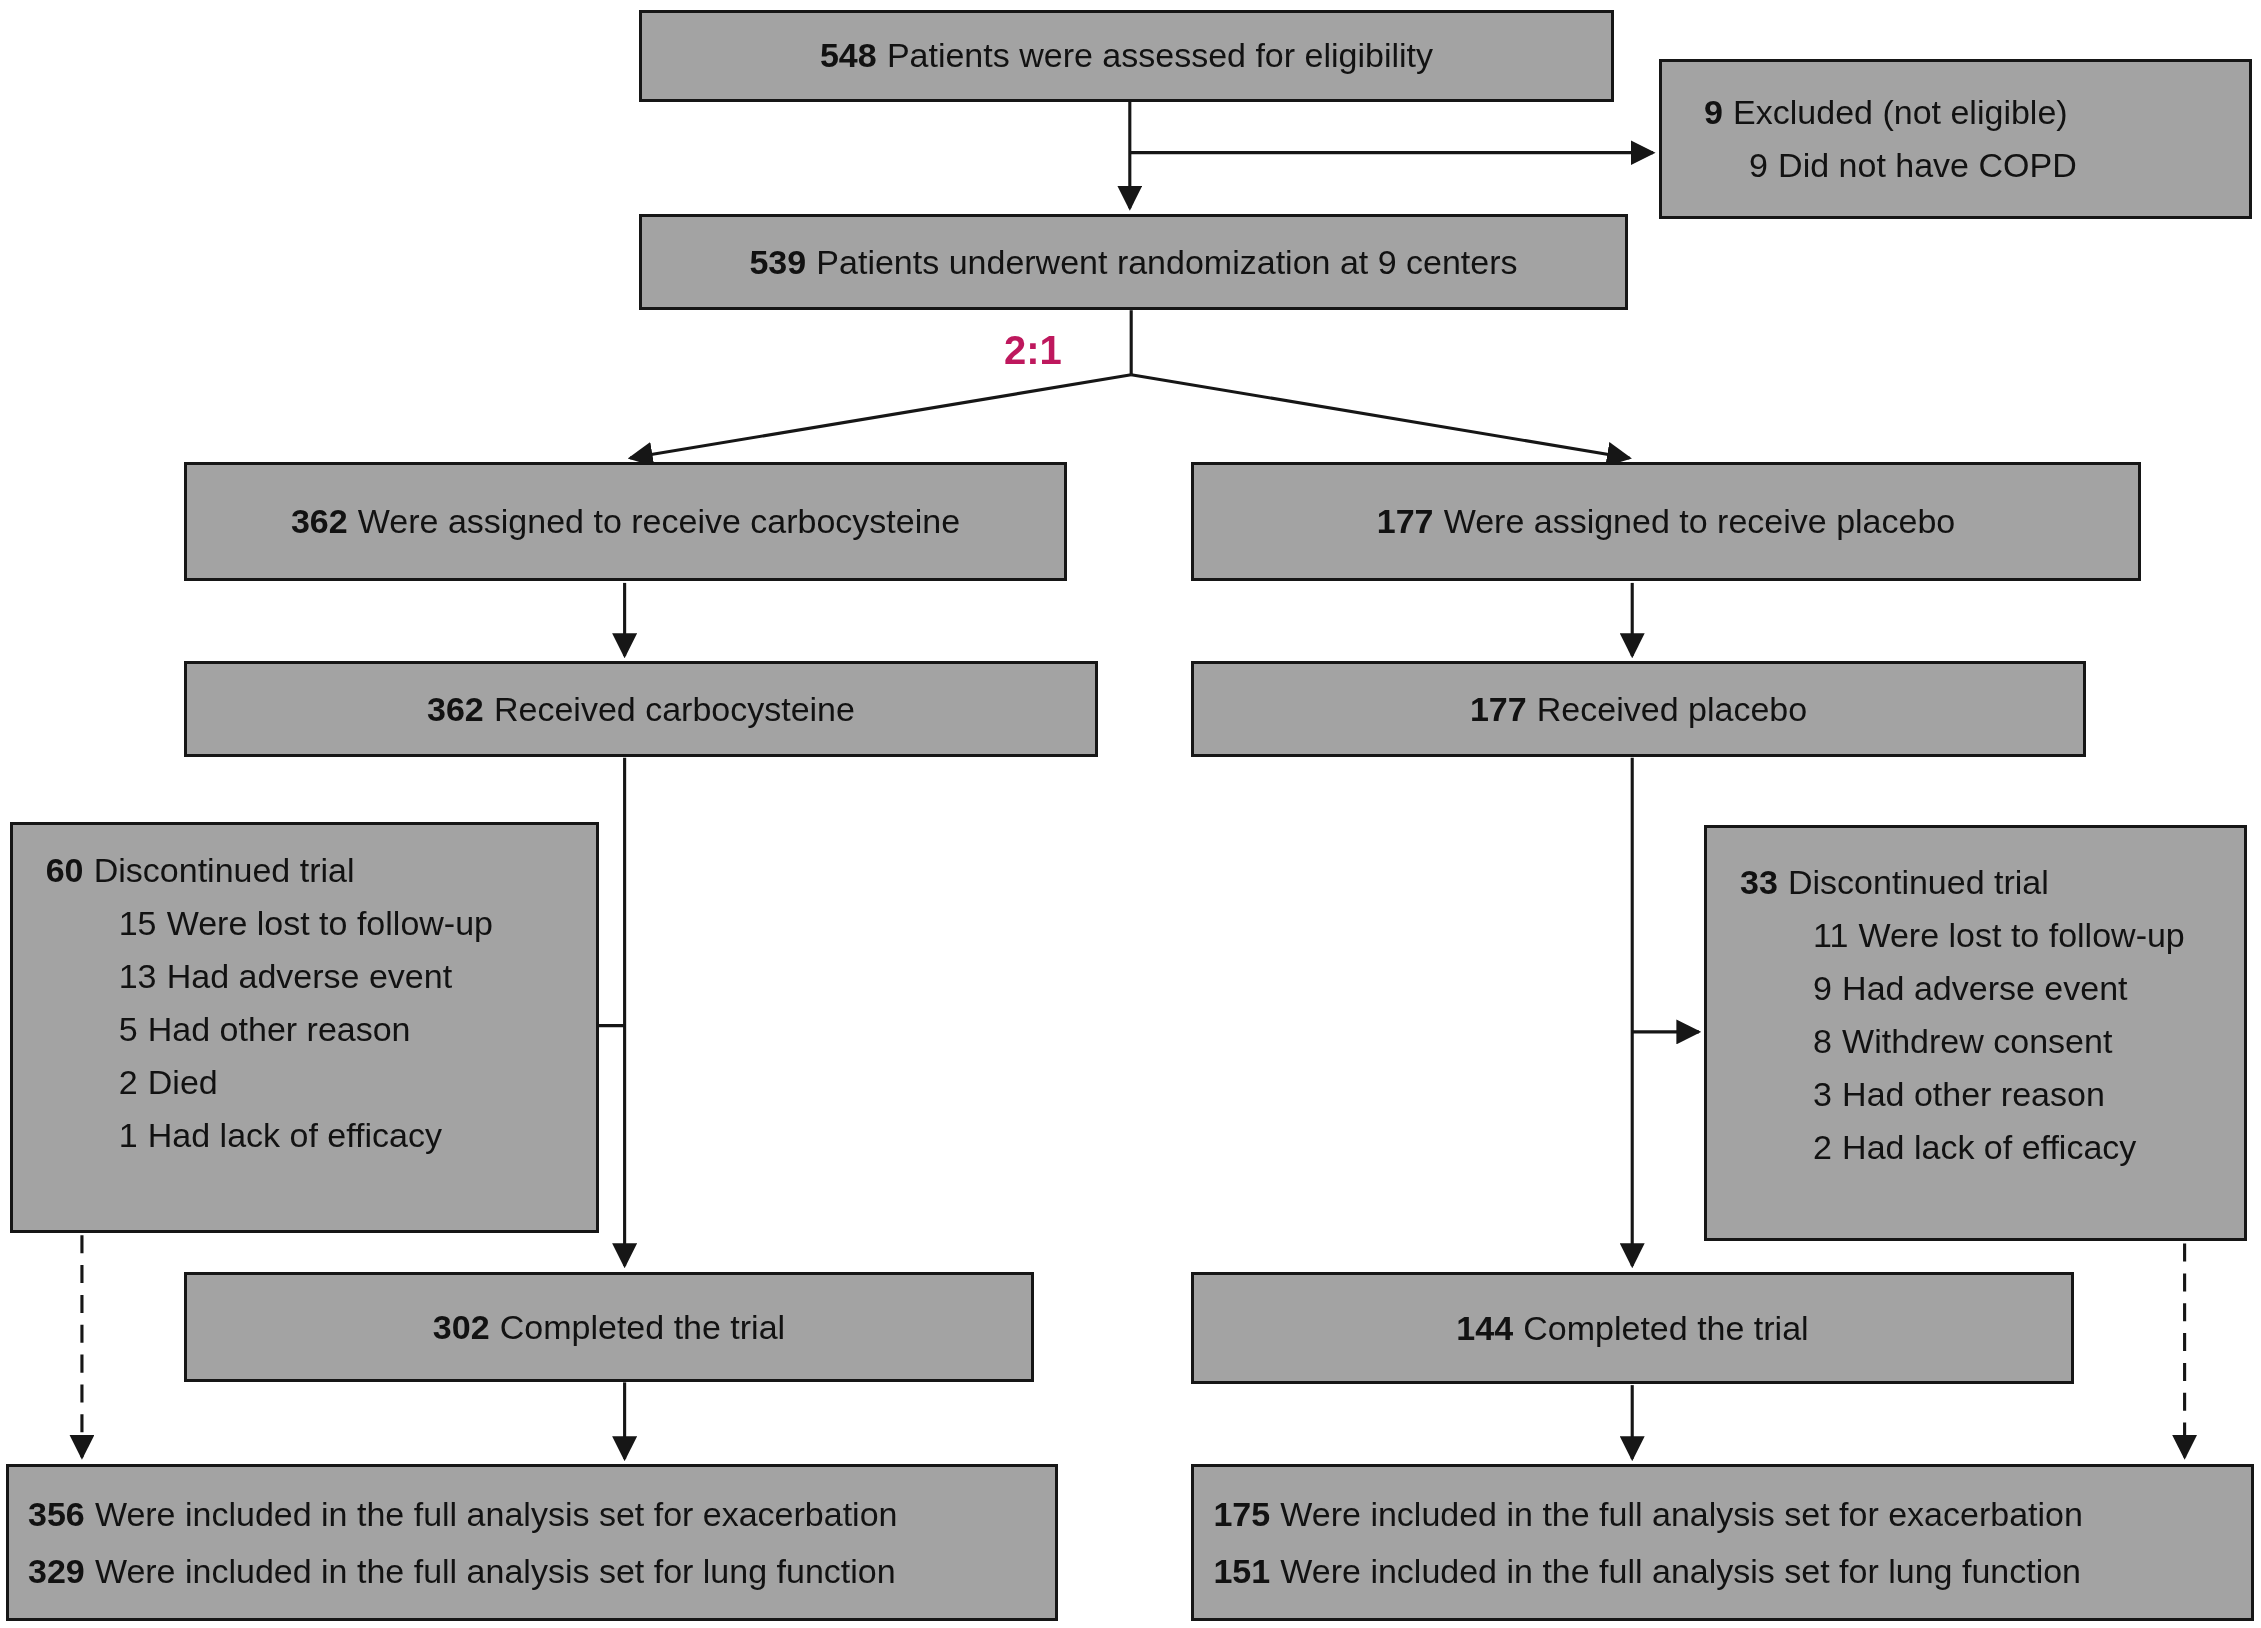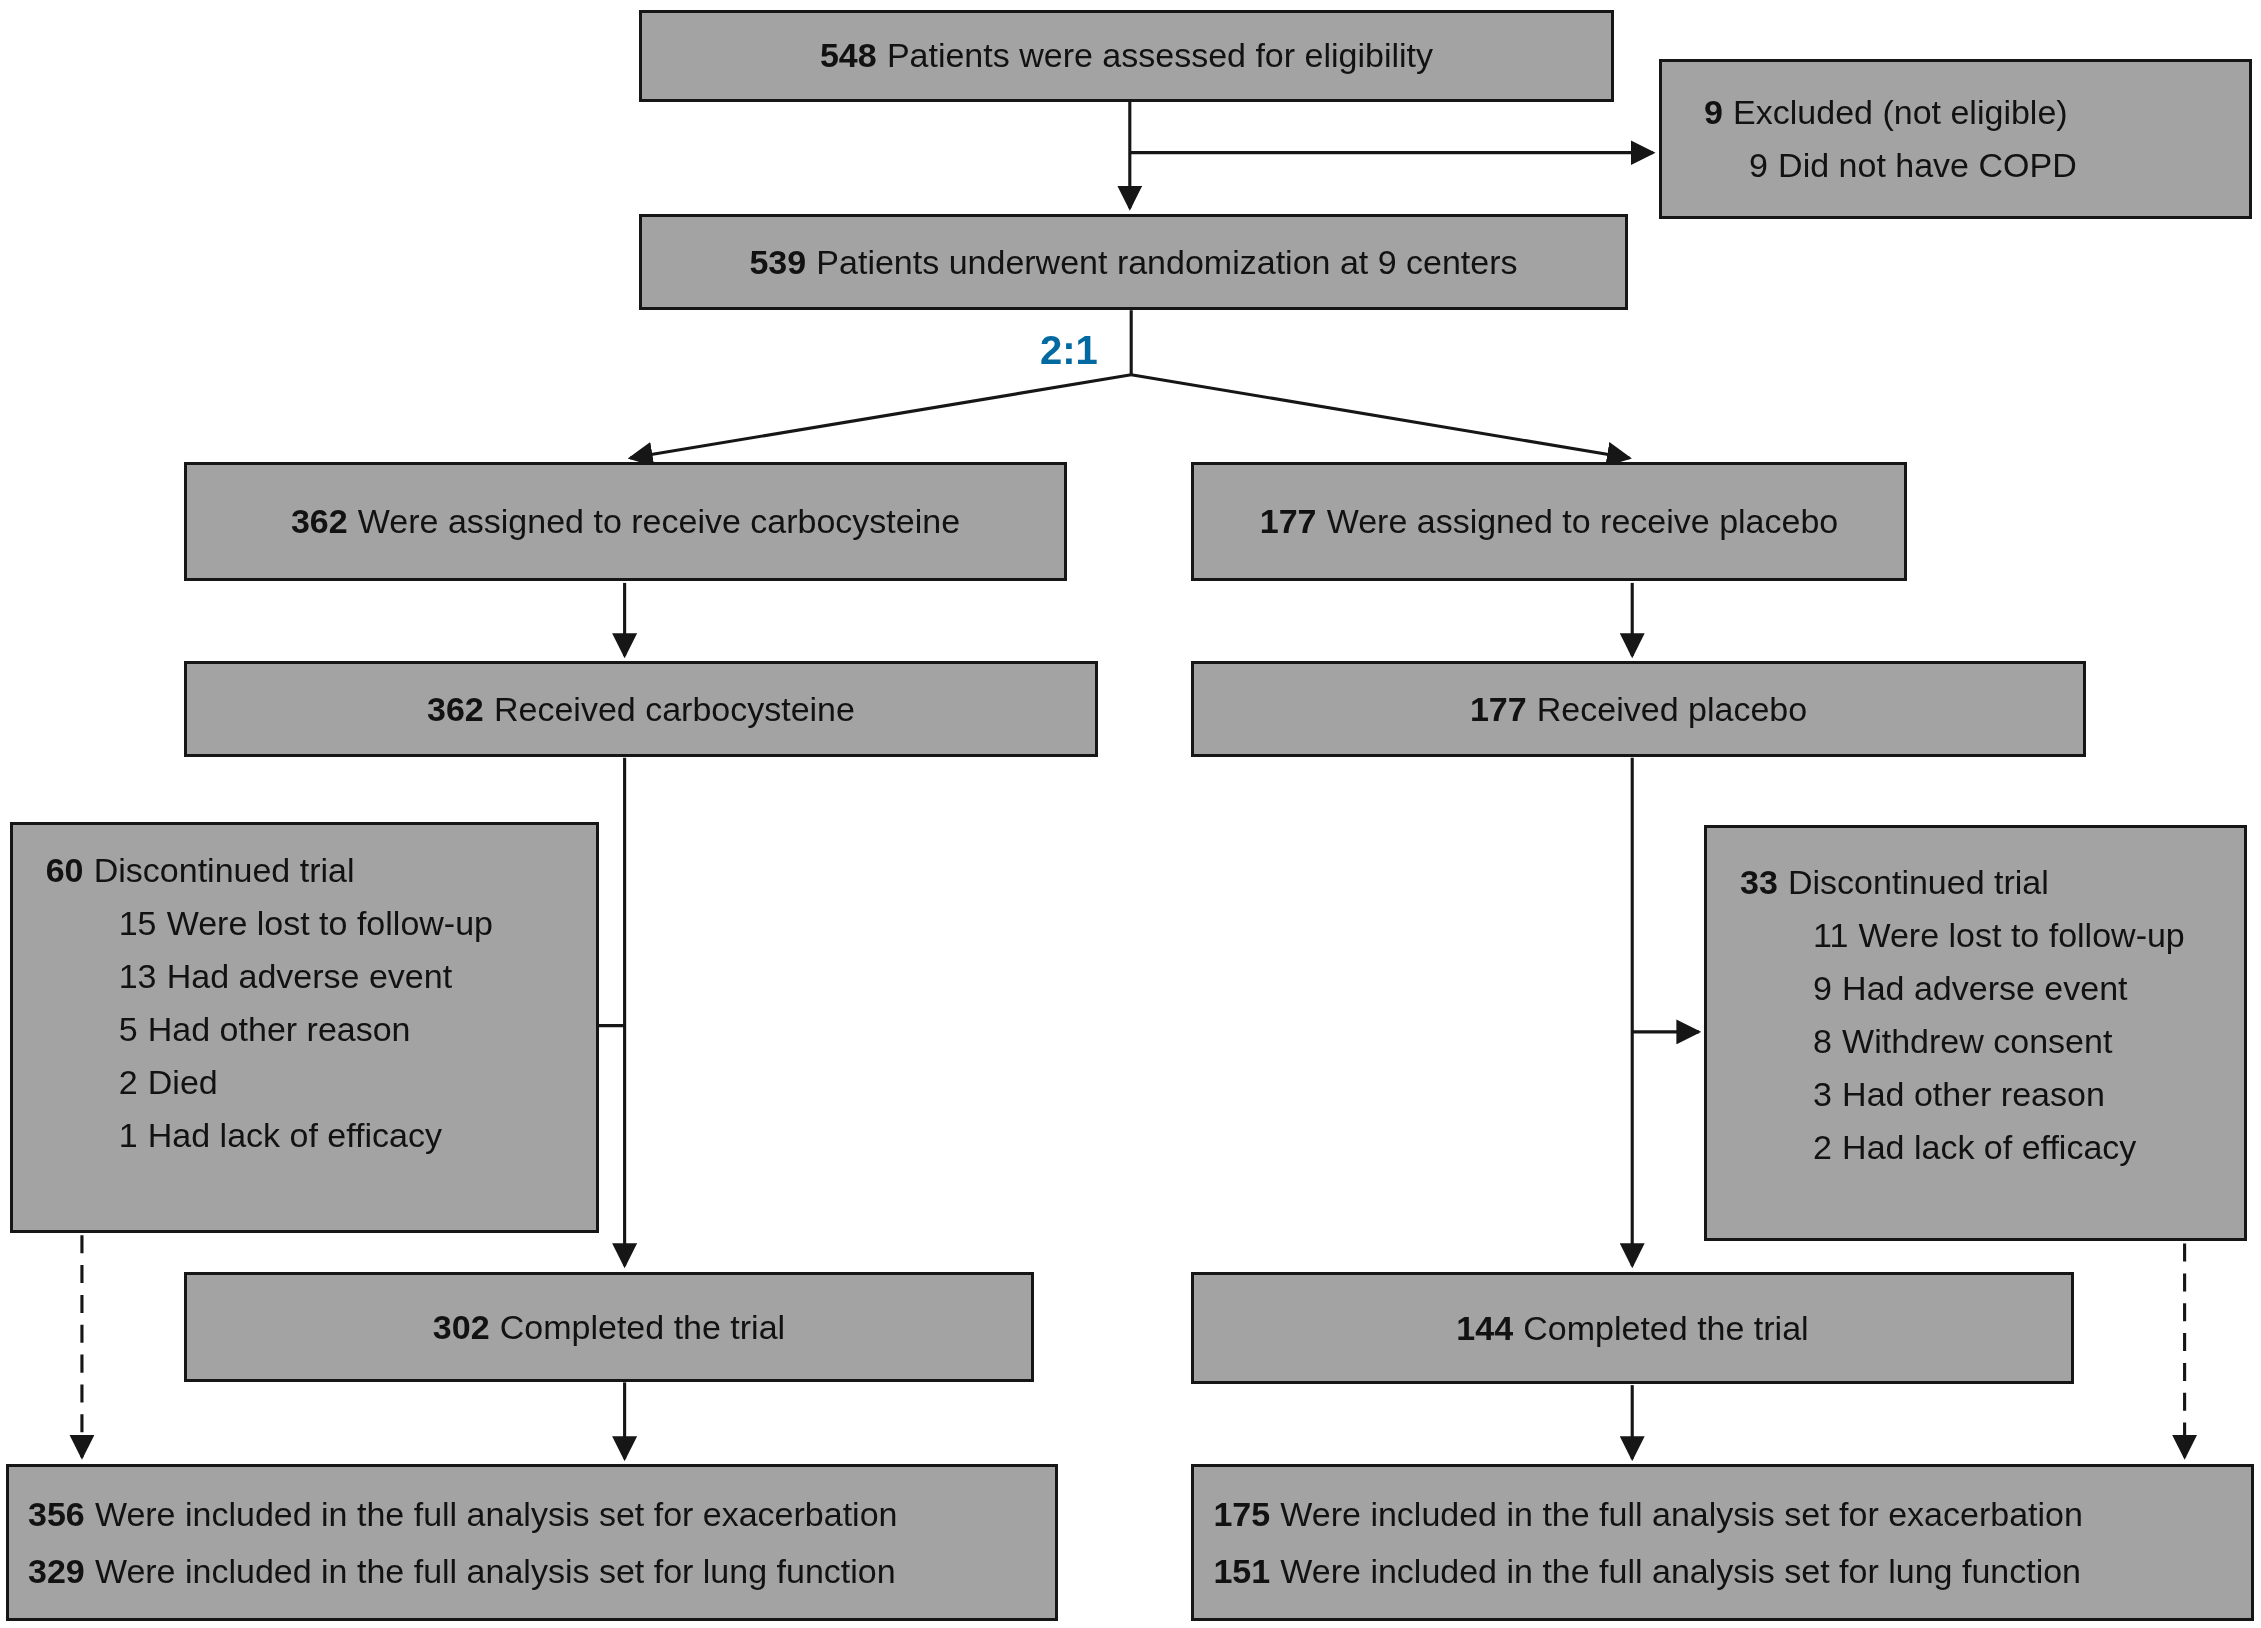--- a/index.html
+++ b/index.html
@@ -76,21 +76,21 @@
     <div class="sublist">
 
         <div class="subline" style="margin-left:45px"><span class="subnum">9</span><span>Did not have COPD</span></div>
       </div>
   </div>
 
   <div class="box center" style="left:639px;top:214px;width:989px;height:96px">
     <div><b class="num">539</b><span>Patients underwent randomization at 9 centers</span></div>
   </div>
 
-  <div class="ratio-label" style="left:1040px;top:328px;color:#0369a1">2:1</div>
+  <div class="ratio-label" style="left:1004px;top:328px;color:#be185d">2:1</div>
 
   <div class="box center" style="left:184px;top:462px;width:883px;height:119px">
     <div><b class="num">362</b><span>Were assigned to receive carbocysteine</span></div>
   </div>
 
   <div class="box center" style="left:184px;top:661px;width:914px;height:96px">
     <div><b class="num">362</b><span>Received carbocysteine</span></div>
   </div>
 
   <div class="box left topalign" style="left:9.7px;top:822px;width:589px;height:411px;padding:19.4px 14px 0 33px">
@@ -112,21 +112,21 @@
 
   <div class="box center" style="left:184px;top:1272px;width:850px;height:110px">
     <div><b class="num">302</b><span>Completed the trial</span></div>
   </div>
 
   <div class="box left" style="left:5.6px;top:1464px;width:1052px;height:157px;padding-left:19.4px">
     <div class="analysis-line"><b class="num">356</b><span>Were included in the full analysis set for exacerbation</span></div>
     <div class="analysis-line"><b class="num">329</b><span>Were included in the full analysis set for lung function</span></div>
   </div>
 
-  <div class="box center" style="left:1191px;top:462px;width:716px;height:119px">
+  <div class="box center" style="left:1191px;top:462px;width:950px;height:119px">
     <div><b class="num">177</b><span>Were assigned to receive placebo</span></div>
   </div>
 
   <div class="box center" style="left:1191px;top:661px;width:895px;height:96px">
     <div><b class="num">177</b><span>Received placebo</span></div>
   </div>
 
   <div class="box left topalign" style="left:1704px;top:825px;width:543px;height:416px;padding:28px 10.4px 0 33px">
     <div><b class="num">33</b><span>Discontinued trial</span></div>
     <div class="sublist">

